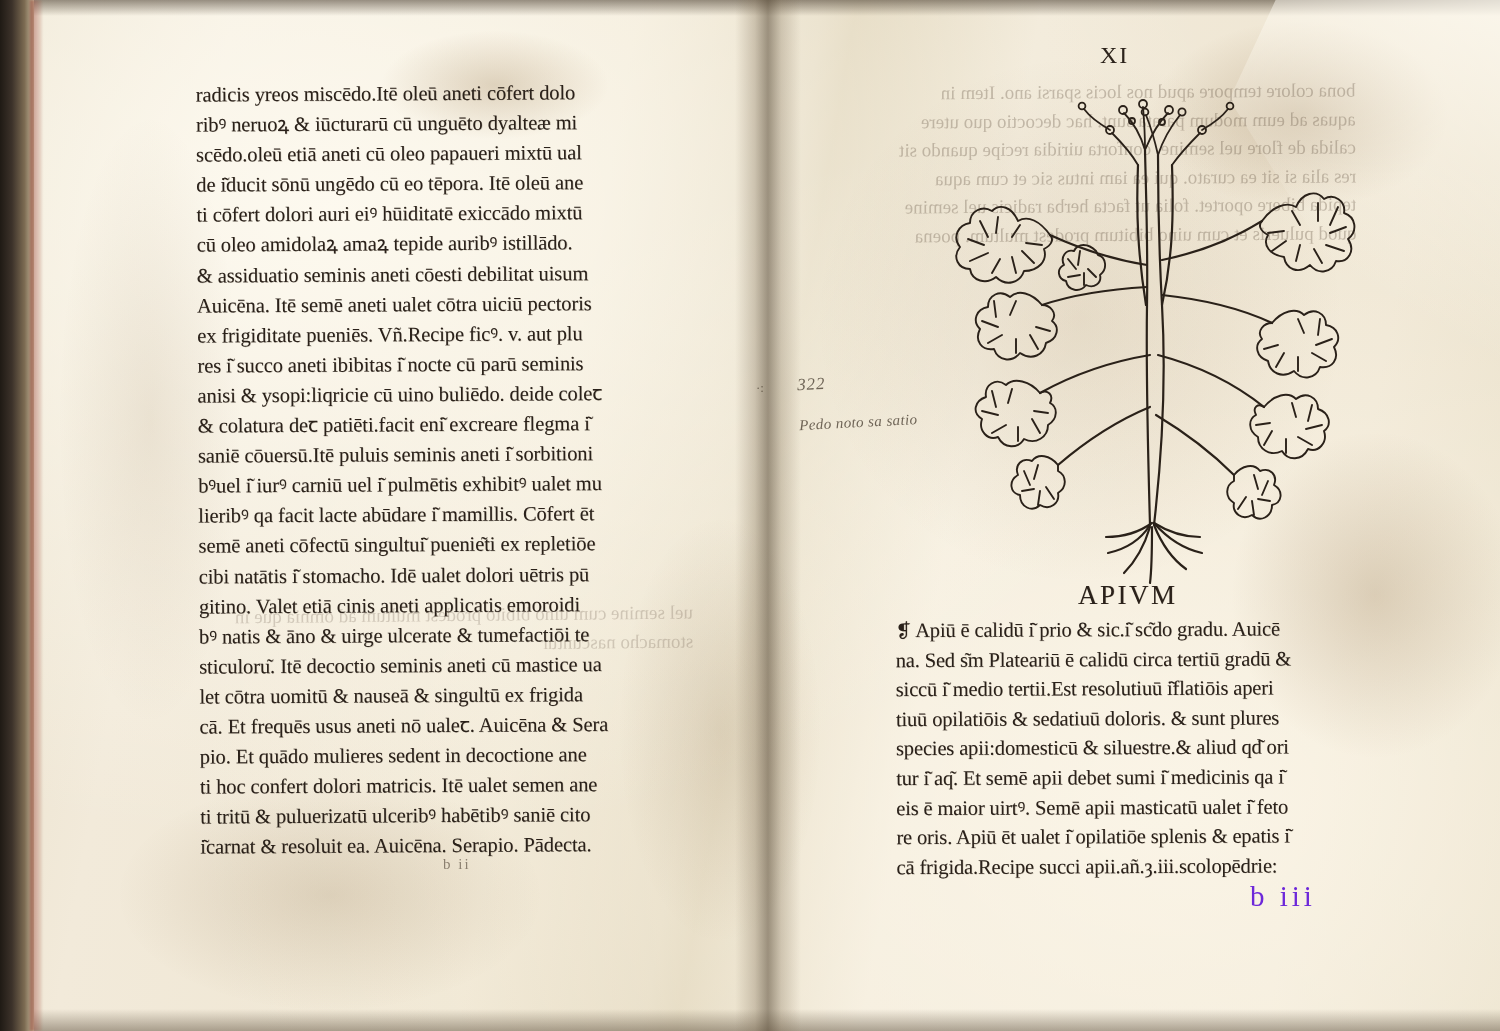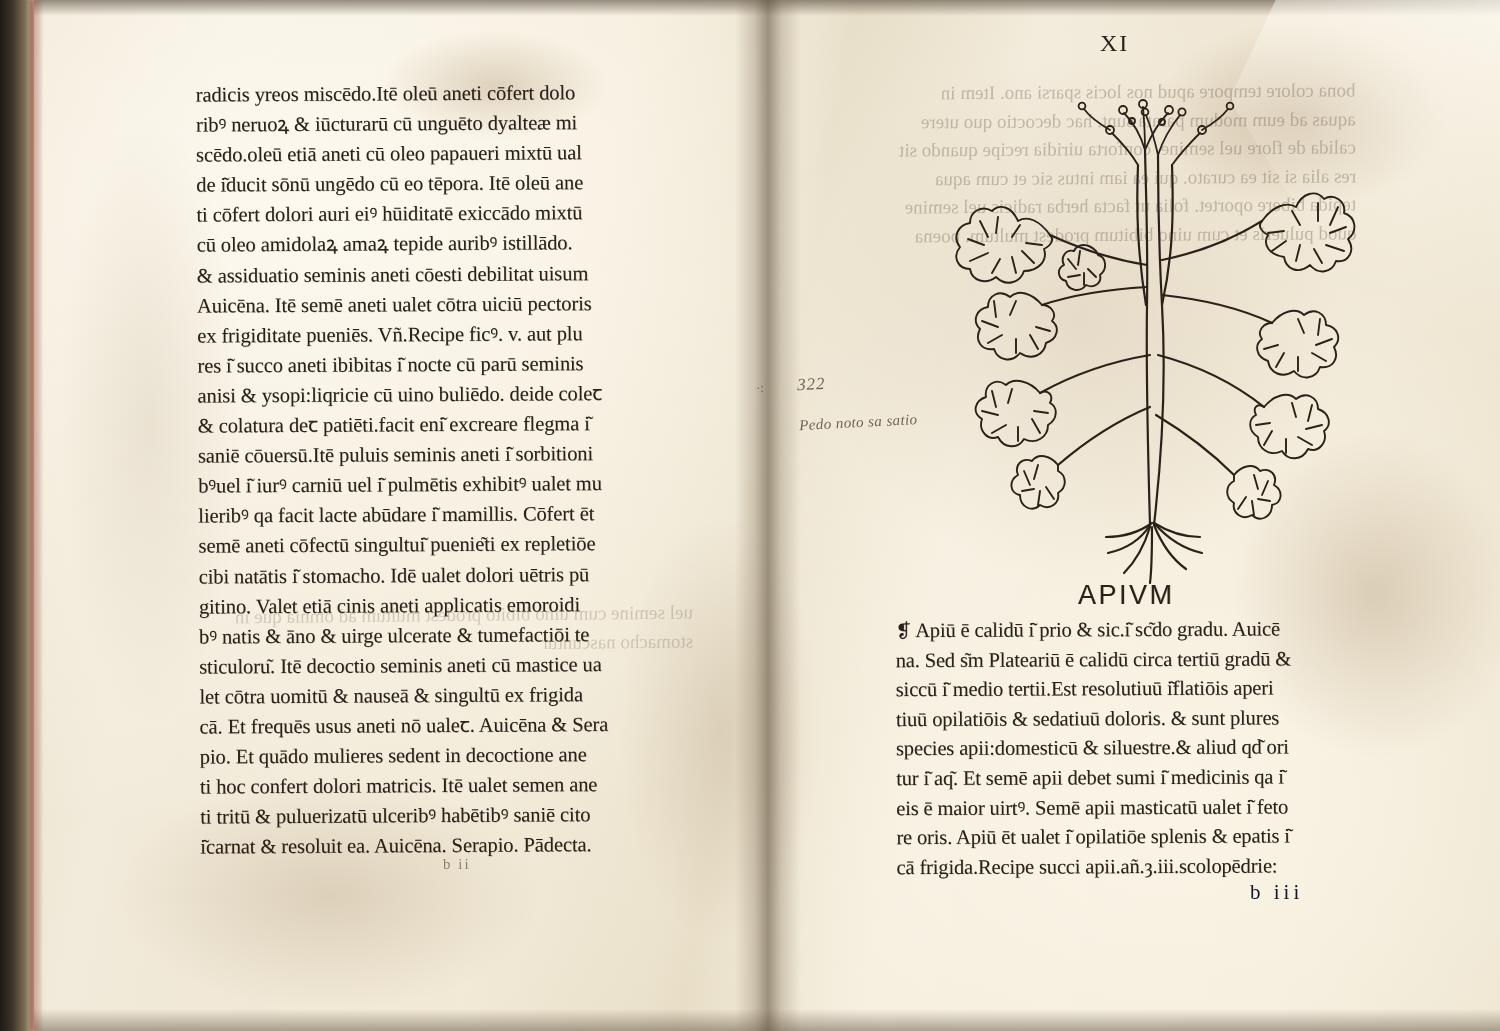--- a/index.html
+++ b/index.html
@@ -137,62 +137,62 @@
   }
 
   
   .page-right {
     position: absolute;
     left: 800px; top: 0;
     width: 700px; height: 100%;
   }
   .folio {
     position: absolute;
-    left: 300px; top: 30px;
+    left: 300px; top: 42px;
     font-size: 24px;
     letter-spacing: 2px;
     color: #2c231b;
     font-family: "Liberation Serif", serif;
   }
   .woodcut {
     position: absolute;
     left: 100px;
     top: 55px;
     width: 500px;
     height: 530px;
   }
   .plant-name {
     position: absolute;
     left: 278px; top: 580px;
     font-size: 27px;
     letter-spacing: 2.5px;
     color: #2a211a;
-    font-family: Liberation Sans, sans-serif;
+    font-family: Liberation Serif, serif;
     text-shadow: 0.6px 0.4px 0 rgba(60,45,30,0.3);
   }
   .right-text {
     position: absolute;
     left: 96px;
     top: 615px;
     width: 520px;
     font-size: 20.5px;
     line-height: 29.6px;
     color: #2a211a;
     letter-spacing: -0.15px;
     transform: rotate(-0.25deg);
     text-shadow: 0.5px 0.4px 0 rgba(60,45,30,0.28);
   }
   .right-text .ln { white-space: nowrap; }
   .pilcrow { font-size: 19px; }
   .sig-right {
     position: absolute;
     left: 450px; top: 880px;
-    font-size: 21px;
+    font-size: 29px;
     letter-spacing: 4px;
-    color: #0f172a;
+    color: #6d28d9;
   }
   
   .ghost-right {
     position: absolute;
     left: 96px; top: 78px;
     width: 460px;
     font-size: 19px;
     line-height: 28.5px;
     color: rgba(86,70,52,0.30);
     transform: scaleX(-1) rotate(0.4deg);

